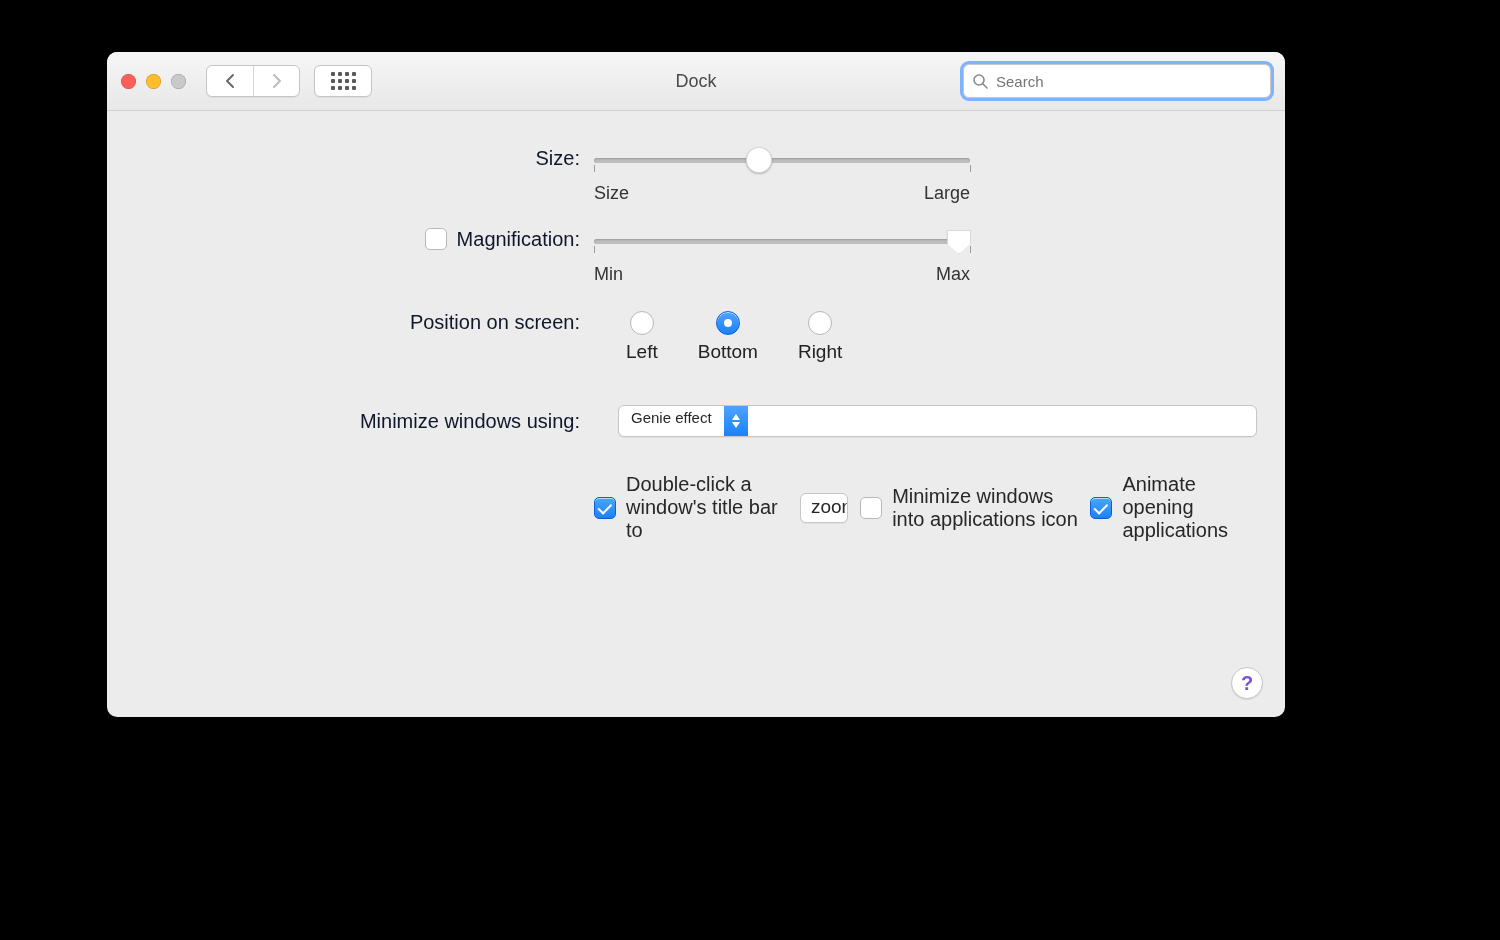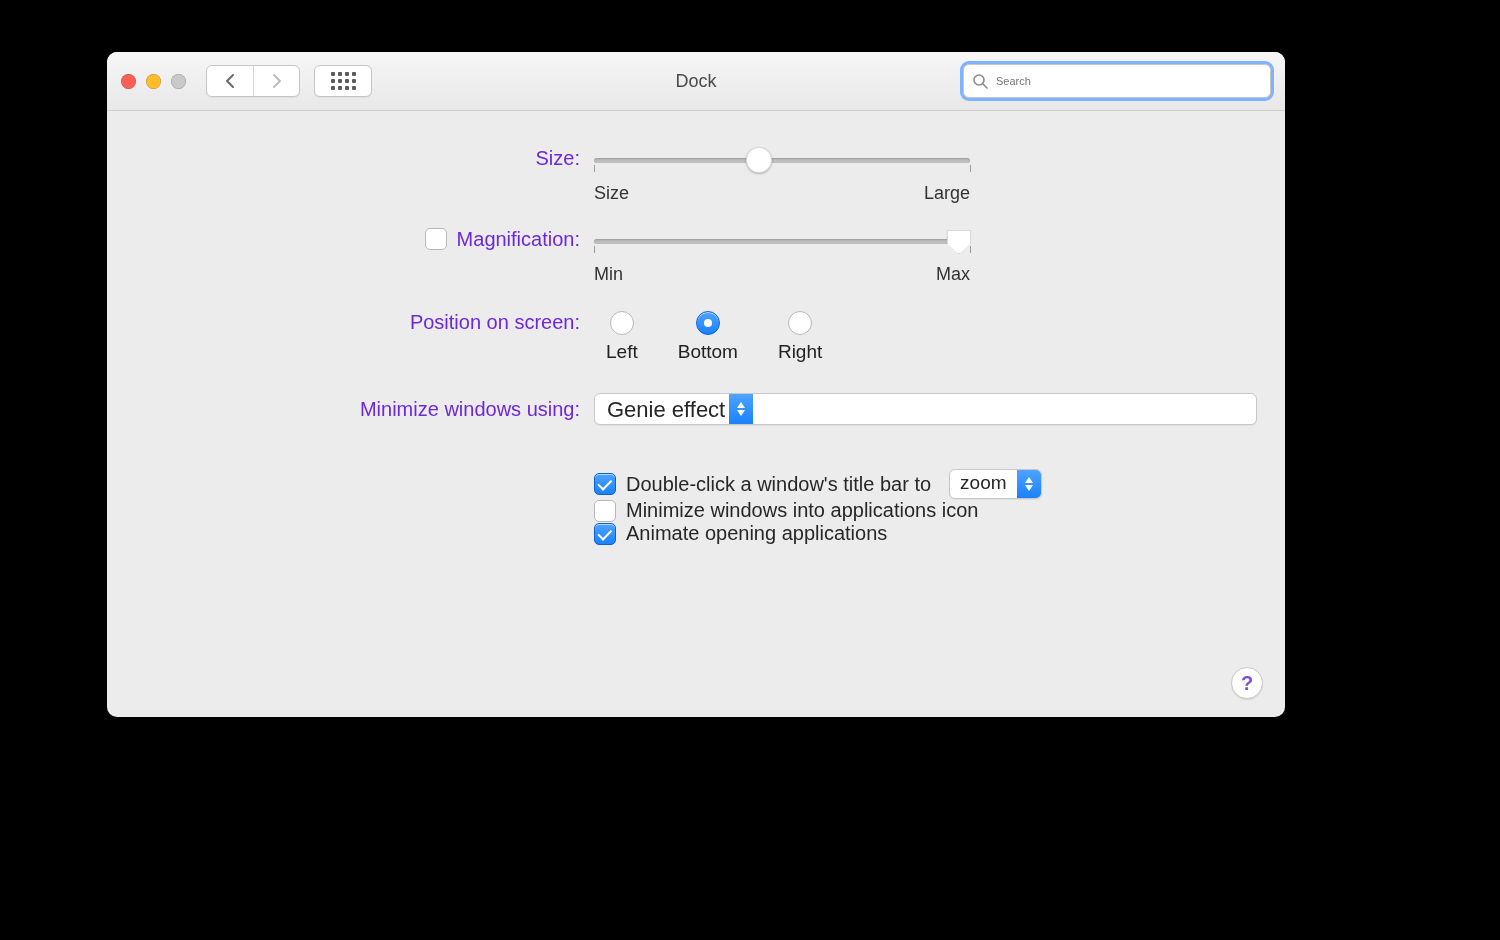--- a/index.html
+++ b/index.html
@@ -82,28 +82,28 @@
     border-radius:6px;
     background:#fff;
     border:1px solid #c7c7c7;
     box-shadow:0 0 0 3px var(--focus-ring);
     display:flex; align-items:center;
     padding:0 8px; gap:6px;
   }
   .search svg { flex:0 0 auto; }
   .search input {
     flex:1; border:none; outline:none; background:transparent;
-    font-size:11px; color:#8a8a8a;
+    font-size:15px; color:#8a8a8a;
   }
   
   .body { padding:34px 28px 18px 28px; display:flex; flex-direction:column; gap:22px; }
   .row { display:flex; align-items:flex-start; }
   .row .label {
     width:445px; text-align:right; padding-right:14px; padding-top:2px;
-    font-size:20px; color:#6d28d9;
+    font-size:20px; color:#0f172a;
   }
   .row .ctrl { flex:1; display:flex; flex-direction:column; gap:4px; }
   
   .slider-wrap { position:relative; width:376px; height:26px; }
   .track {
     position:absolute; left:0; right:0; top:11px; height:5px; border-radius:3px;
     background:#bfbfbf; box-shadow:inset 0 1px 2px rgba(0,0,0,.2);
   }
   .tick { position:absolute; top:18px; width:1px; height:7px; background:#9c9c9c; }
   .knob {
@@ -156,31 +156,31 @@
     content:""; width:8px; height:8px; border-radius:50%; background:#fff;
   }
   .radio-label { font-size:19px; color:#222; }
   
   .popup {
     display:inline-flex; align-items:stretch;
     border:1px solid #c7c7c7; border-radius:6px; overflow:hidden;
     background:#fff; height:30px;
     box-shadow:0 1px 0 rgba(255,255,255,.6) inset, 0 1px 1px rgba(0,0,0,.06);
   }
-  .popup .popup-text { padding:3px 4px 0 12px; font-size:22px; white-space:nowrap; }
+  .popup .popup-text { padding:3px 12px 0 12px; font-size:15px; white-space:nowrap; }
   .popup .stepper {
     width:24px; background:linear-gradient(#4ea3ff,#1a82fb);
     display:flex; flex-direction:column; align-items:center; justify-content:center;
     gap:2px;
   }
   .stepper .caret { width:0; height:0; }
   .stepper .up { border-left:4px solid transparent; border-right:4px solid transparent; border-bottom:6px solid #fff; }
   .stepper .down { border-left:4px solid transparent; border-right:4px solid transparent; border-top:6px solid #fff; }
   
-  .checklist { display:flex; flex-direction:column; gap:0; margin-top:8px; }
+  .checklist { display:flex; flex-direction:row; gap:12px; margin-top:0; }
   .check-line { display:flex; align-items:center; gap:10px; font-size:20px; }
   .popup.small { height:28px; margin-left:8px; }
   .popup.small .popup-text { font-size:19px; padding:2px 10px 0 10px; }
   
   .help {
     position:absolute; right:22px; bottom:18px;
     width:30px; height:30px; border-radius:50%;
     border:1px solid #c8c8c8; background:#fff;
     display:flex; align-items:center; justify-content:center;
     color:#7a52d6; font-size:20px; font-weight:600;
@@ -276,38 +276,38 @@
           <div class="slider-labels">
             <span>Min</span>
             <span>Max</span>
           </div>
         </div>
       </div>
 
       <div class="row">
         <div class="label" style="padding-top:4px;">Position on screen:</div>
         <div class="ctrl">
-          <div class="radios" style="margin-left:12px;">
+          <div class="radios" style="margin-left:32px;">
             <div class="radio-col">
               <div class="radio"></div>
               <div class="radio-label">Left</div>
             </div>
             <div class="radio-col">
               <div class="radio selected"></div>
               <div class="radio-label">Bottom</div>
             </div>
             <div class="radio-col">
               <div class="radio"></div>
               <div class="radio-label">Right</div>
             </div>
           </div>
         </div>
       </div>
 
-      <div class="row" style="align-items:center; margin-top:8px;">
+      <div class="row" style="align-items:center; margin-top:20px;gap:24px;">
         <div class="label" style="padding-top:0;">Minimize windows using:</div>
         <div class="ctrl">
           <div class="popup">
             <span class="popup-text">Genie effect</span>
             <span class="stepper">
               <span class="caret up"></span>
                 <span class="caret down"></span>
             </span>
           </div>
         </div>

